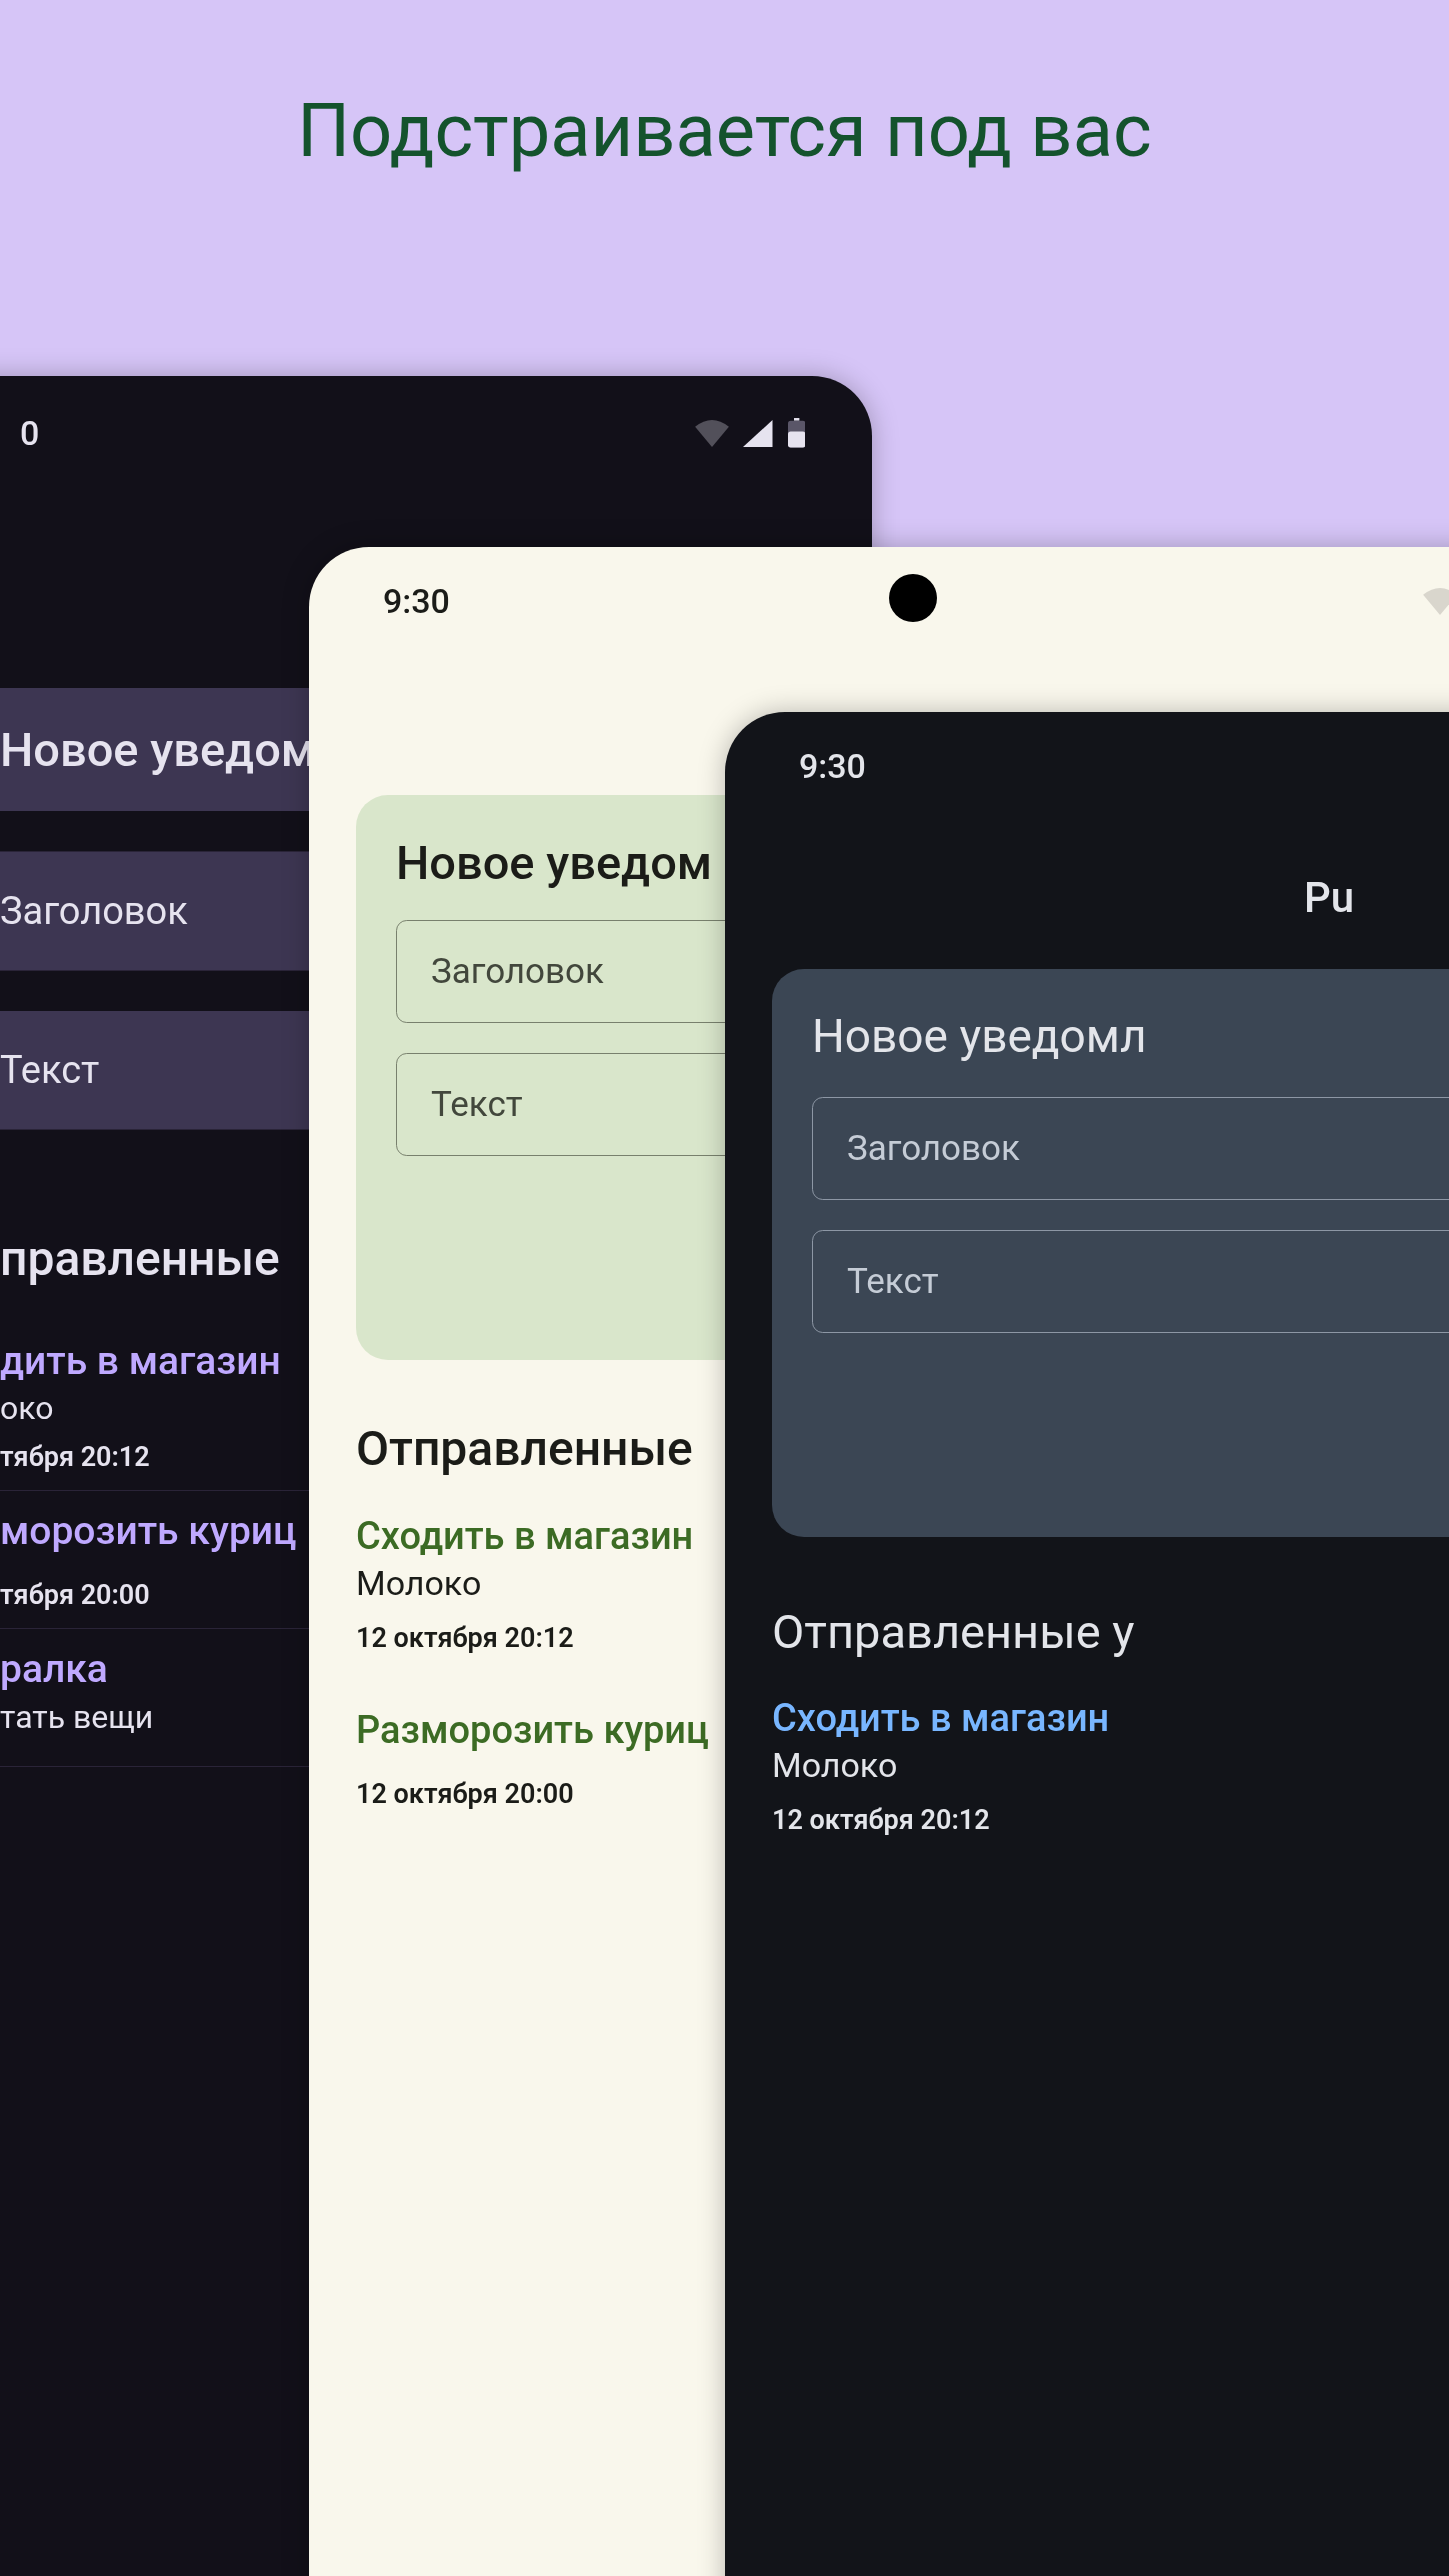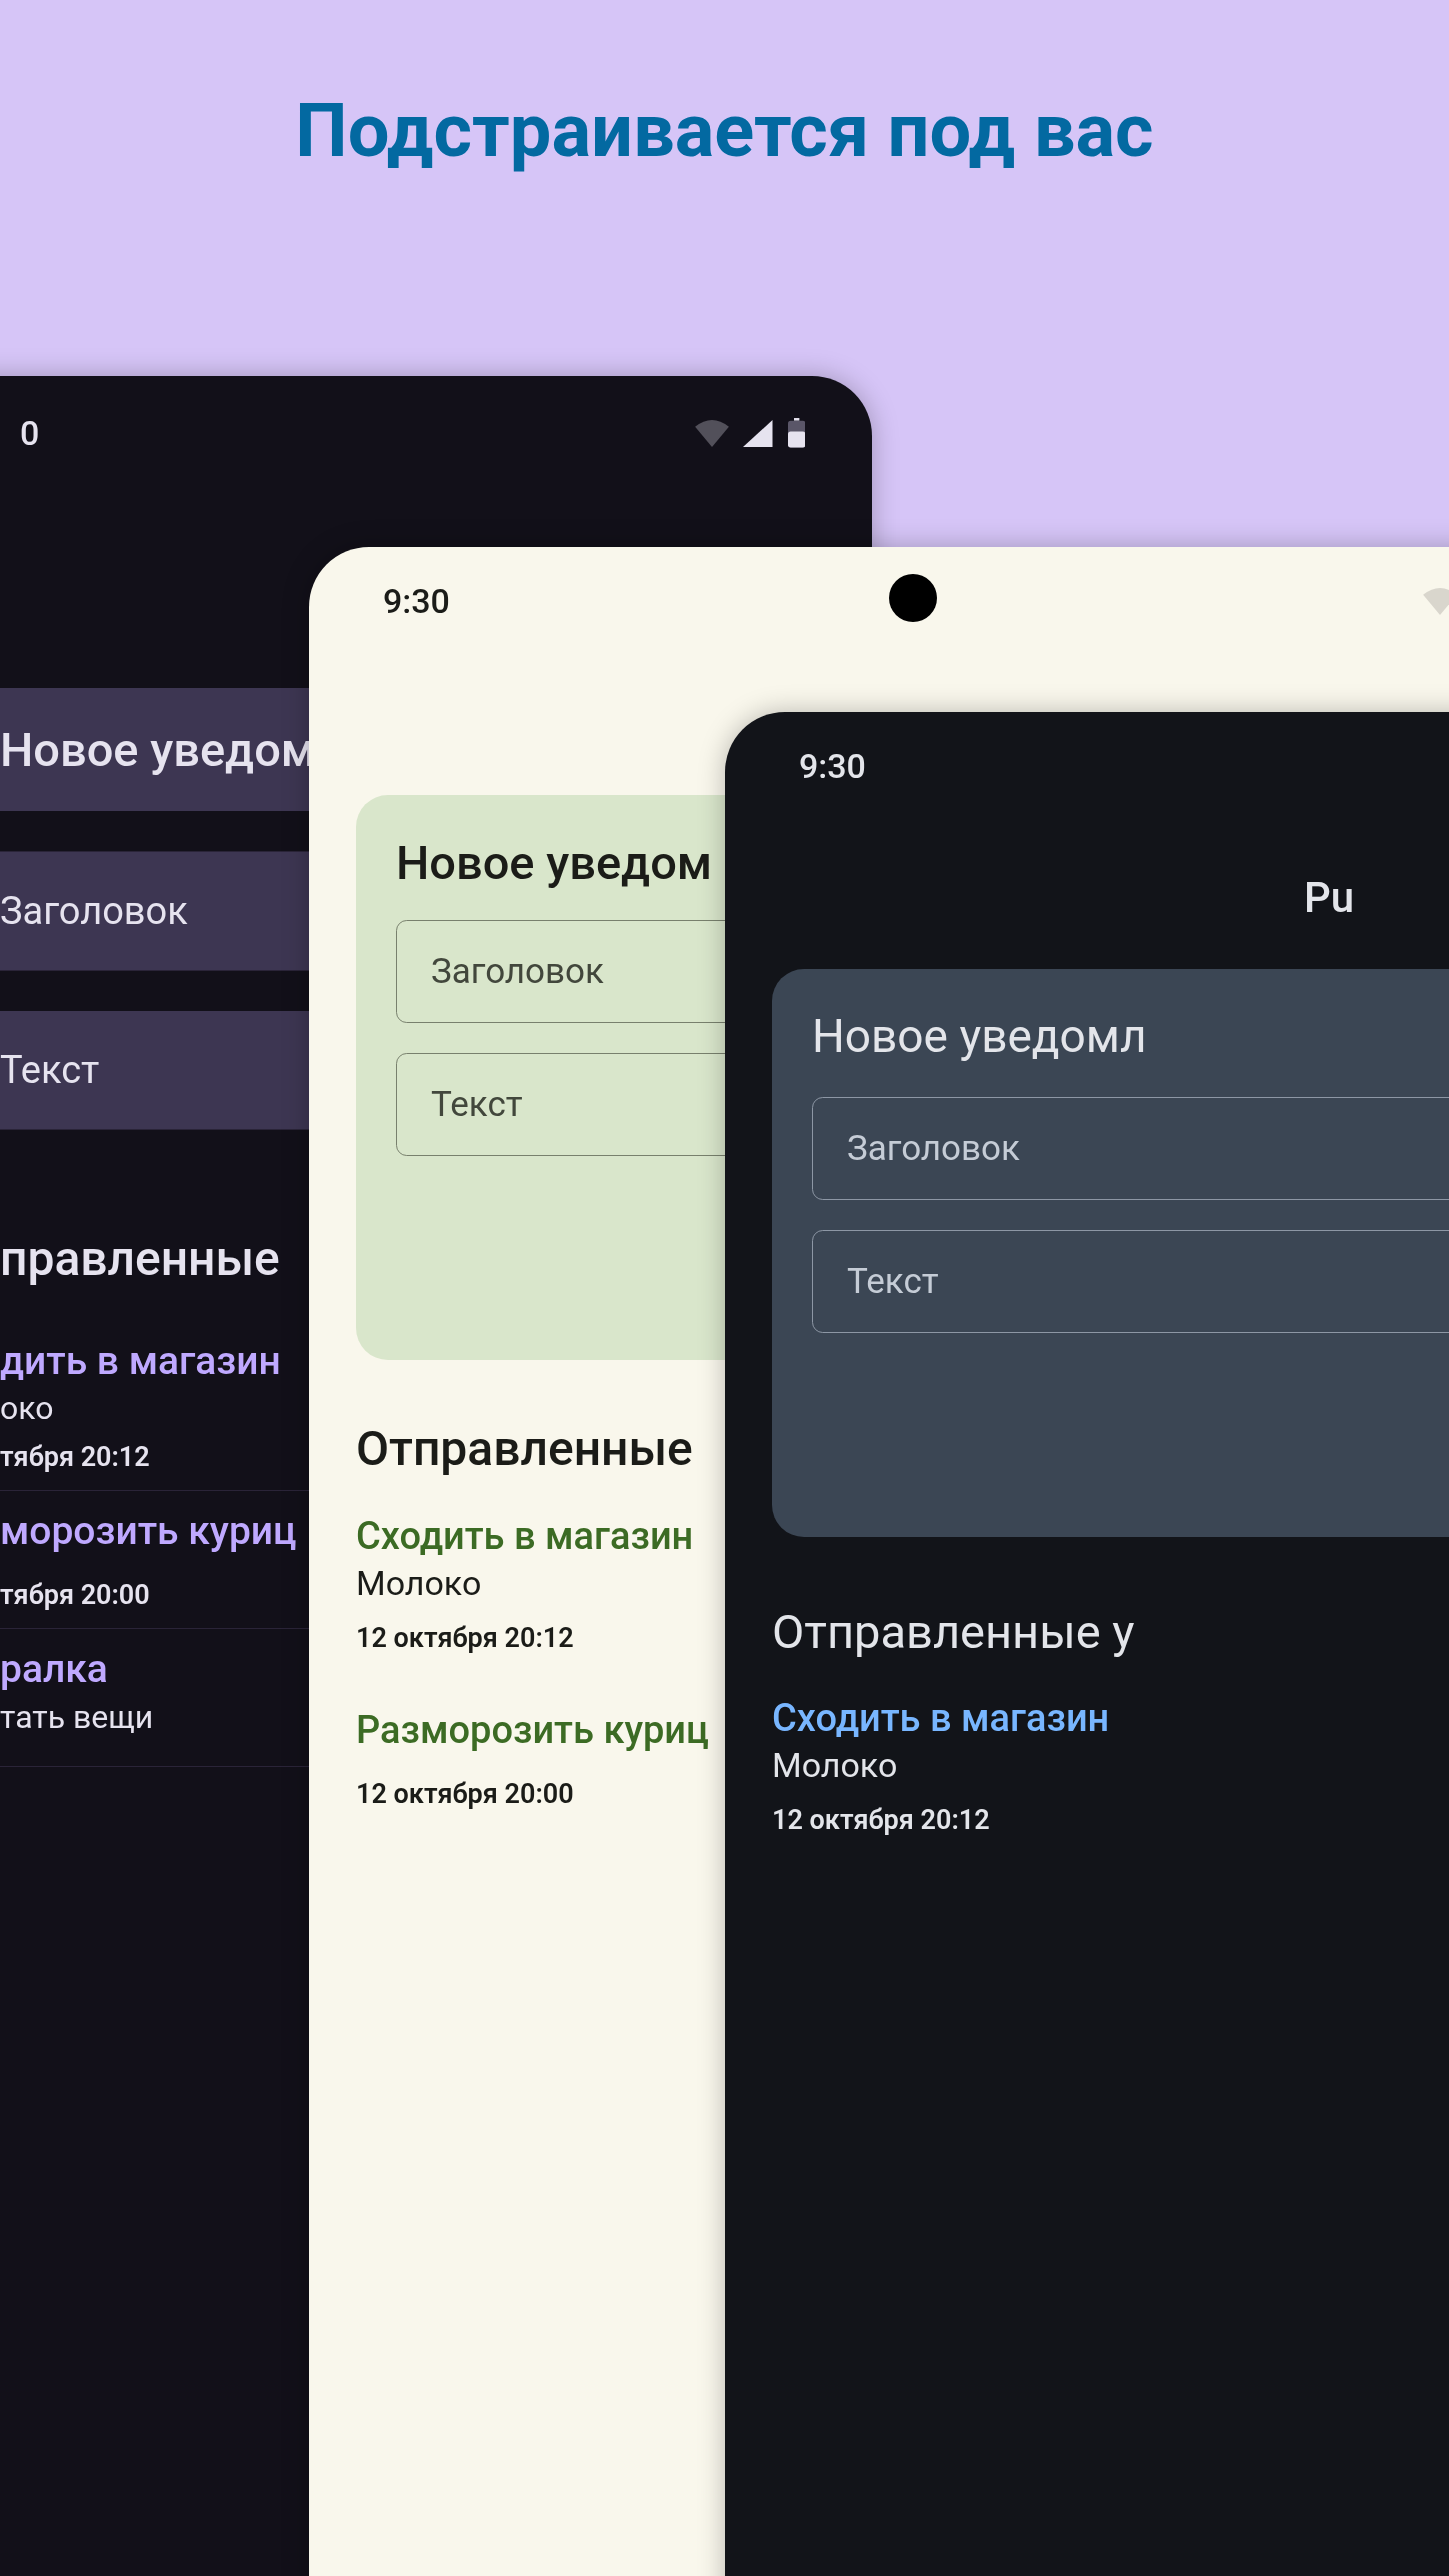--- a/index.html
+++ b/index.html
@@ -13,22 +13,22 @@
     position: relative;
   }
 
   .hero-title {
     position: absolute;
     top: 87px;
     left: 0;
     right: 0;
     text-align: center;
     font-size: 74px;
-    font-weight: 700;
-    color: #0369a1;
+    font-weight: 400;
+    color: #14532d;
   }
 
   
   .phone1 {
     position: absolute;
     left: -470px;
     top: 376px;
     width: 1342px;
     height: 2818px;
     background: #121019;

